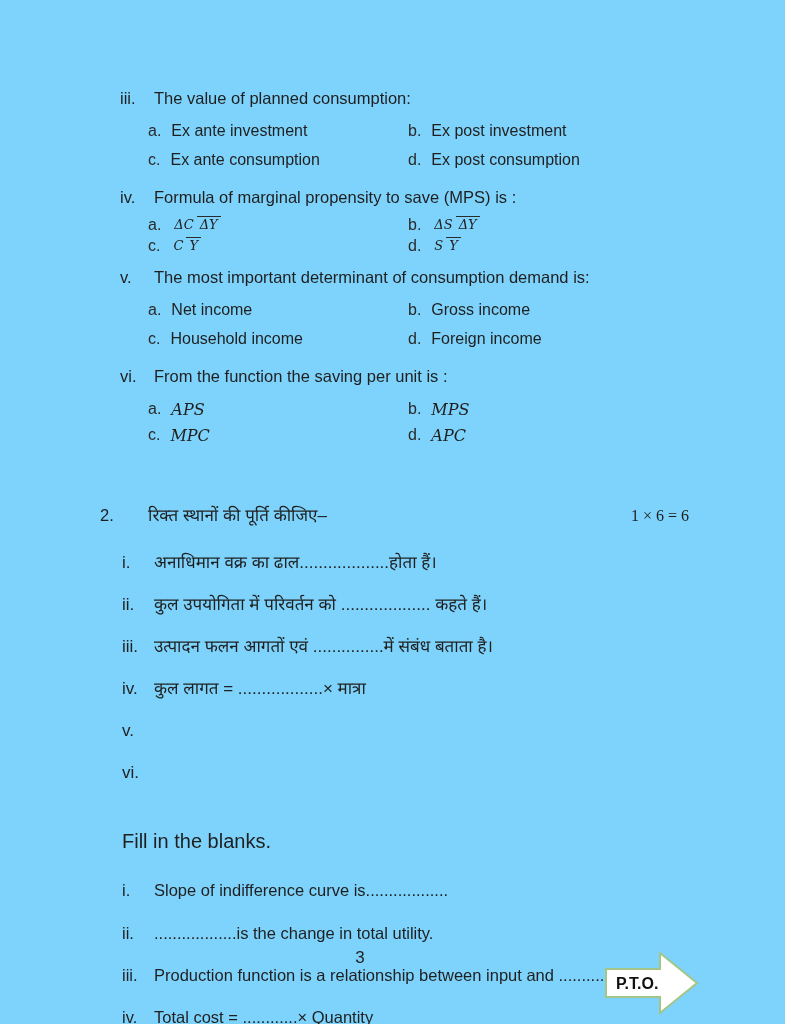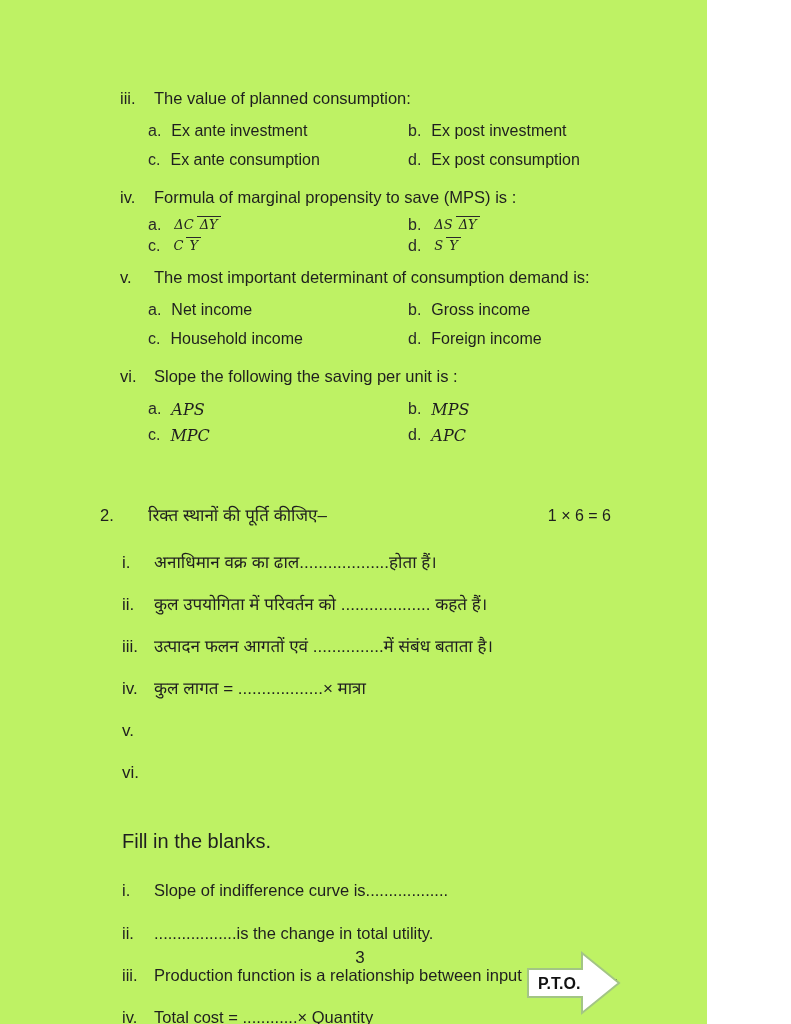--- a/index.html
+++ b/index.html
@@ -5,23 +5,23 @@
   * { box-sizing: border-box; }
   html, body { margin: 0; padding: 0; }
   body {
     width: 791px; height: 1024px;
     background: #ffffff;
     color: #1f1f1f;
     font-family: "Liberation Sans", sans-serif;
   }
   .doc {
     position: relative;
-    width: 707px; height: 1024px;
+    width: 785px; height: 1024px;
     overflow: hidden;
-    background: #bef264;
+    background: #7dd3fc;
   }
   
   .mcq { padding: 88px 96px 0 120px; }
   .q-item { margin-bottom: 6px; }
   .q-head {
     display: flex; gap: 10px;
     font-size: 16.5px; line-height: 1.25;
   }
   .q-num { min-width: 24px; }
   .opts {
@@ -54,21 +54,21 @@
   .eq .var { font-style: italic; }
   .eq sub { font-size: 11px; font-style: italic; }
   
   .q2-row {
     display: flex; align-items: baseline;
     padding: 14px 96px 0 100px;
     font-size: 16.5px;
   }
   .q2-num { min-width: 48px; }
   .q2-prompt { flex: 1; font-size: 17px; }
-  .q2-marks { font-family: Liberation Sans, sans-serif; font-size: 16px; margin-top: 36px; }
+  .q2-marks { font-family: Liberation Serif, serif; font-size: 16px; margin-top: 36px; }
   
   .blanks { padding: 6px 70px 0 122px; }
   .b-item {
     display: flex; gap: 8px; align-items: baseline;
     margin-top: 20px;
     font-size: 17px; line-height: 1.3;
   }
   .b-item .b-num { min-width: 24px; }
   .blanks.english .b-item { font-size: 16.5px; margin-top: 21px; }
   .section-heading {
@@ -187,21 +187,21 @@
         <div class="opt">
             <span class="opt-l">d.</span>
             <span>Foreign income</span>
           </div>
       </div>
     </div>
 
     <div class="q-item">
       <div class="q-head">
         <span class="q-num">vi.</span>
-        <span class="q-text">Slope the following the saving per unit is :</span>
+        <span class="q-text">From the function the saving per unit is :</span>
       </div>
       <div class="opts math-opts">
         <div class="opt">
             <span class="opt-l">a.</span>
             <span class="math-txt">APS</span>
           </div>
         <div class="opt">
             <span class="opt-l">b.</span>
             <span class="math-txt">MPS</span>
           </div>

